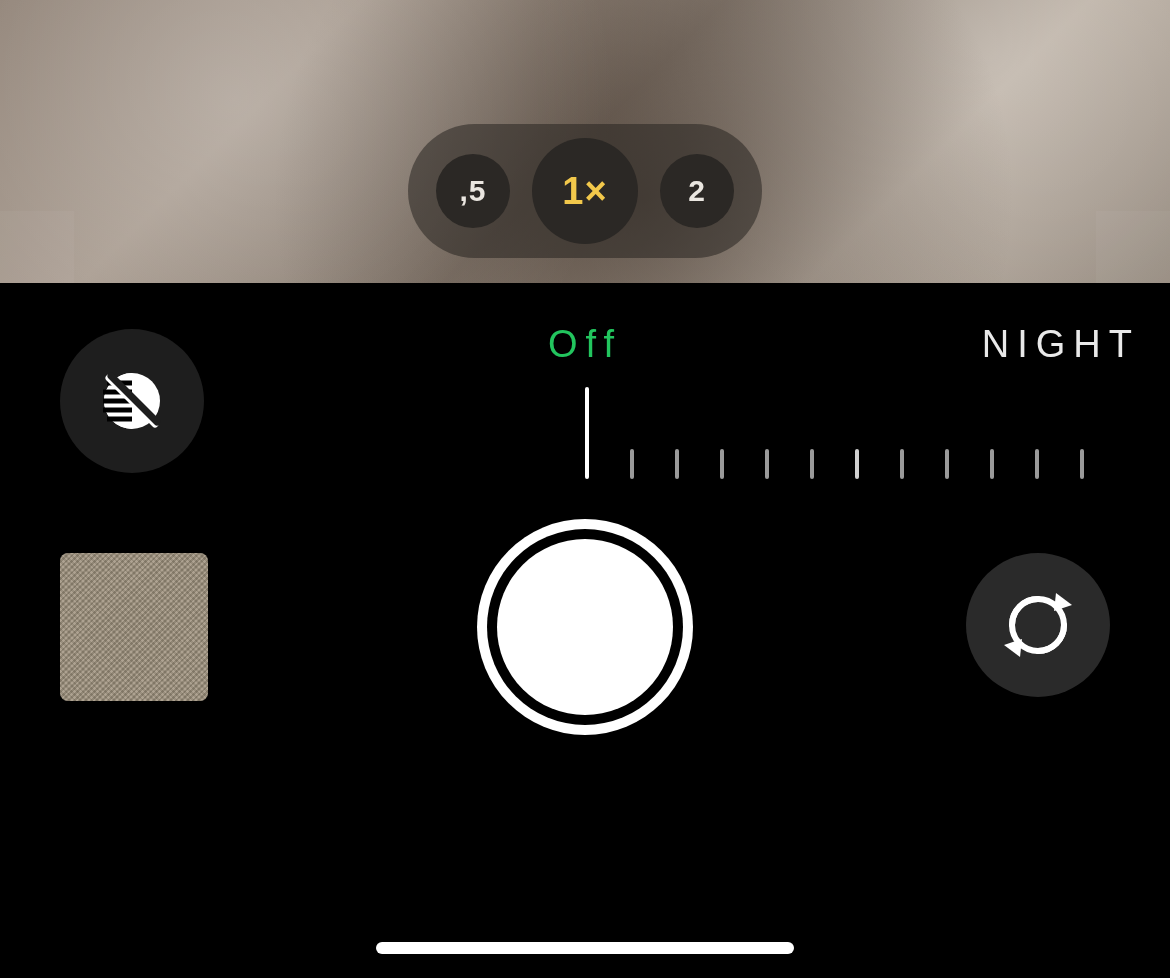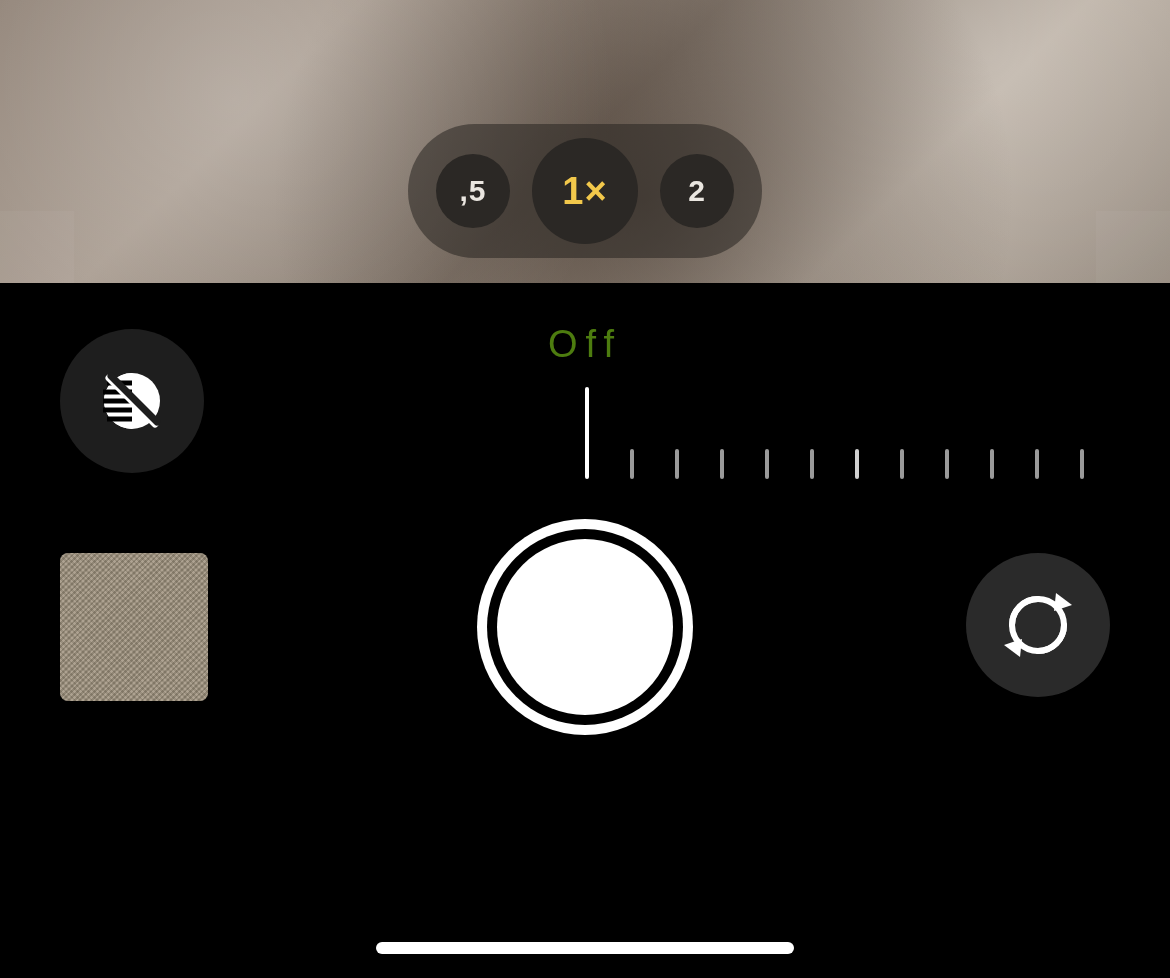--- a/index.html
+++ b/index.html
@@ -42,21 +42,21 @@
     color: #f2c84b; font-size: 38px; font-weight: 700;
   }
 
   
   .controls { position: absolute; left: 0; top: 283px; width: 1170px; height: 695px; background: #000; }
 
   .night-label, .mode-label {
     position: absolute; top: 40px;
     font-size: 38px; font-weight: 500; letter-spacing: 8px;
   }
-  .night-label { left: 50%; transform: translateX(-50%); color: #4d7c0f; }
+  .night-label { left: 50%; transform: translateX(-50%); color: #22c55e; }
   .mode-label  { right: 30px; color: #e9e9e9; }
 
   
   .dial {
     position: absolute; left: 50%; top: 100px; width: 590px; height: 96px;
     transform: translateX(0); 
   }
   .dial .tick {
     position: absolute; bottom: 0; width: 4px; border-radius: 2px; background: #9a9a9a;
   }
@@ -120,20 +120,21 @@
     <span>1×</span>
   </div>
   <div class="zoom-btn">
     <span>2</span>
   </div>
 </div>
 
 <div class="controls">
 
   <div class="night-label">Off</div>
+  <div class="mode-label">NIGHT</div>
 
   <div class="dial" id="dial">
       <div class="tick major" style="left: 0px;"></div>
       <div class="tick minor" style="left: 45px;"></div>
       <div class="tick minor" style="left: 90px;"></div>
       <div class="tick minor" style="left: 135px;"></div>
       <div class="tick minor" style="left: 180px;"></div>
       <div class="tick minor" style="left: 225px;"></div>
       <div class="tick minor" style="left: 270px; background: rgb(208, 208, 208);"></div>
       <div class="tick minor" style="left: 315px;"></div>

